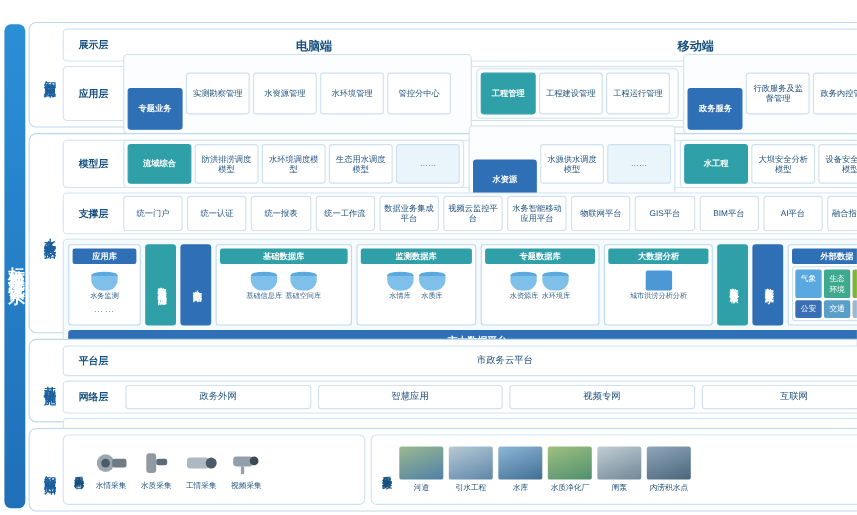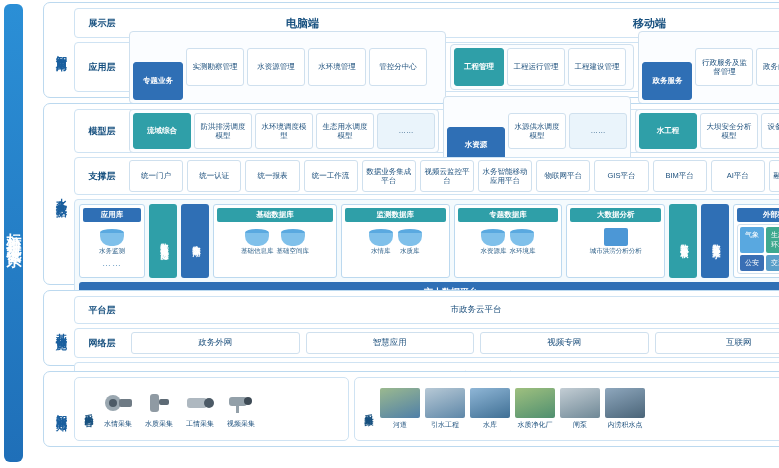--- a/index.html
+++ b/index.html
@@ -1,17 +1,17 @@
 <!DOCTYPE html>
 <html><head>
 <meta charset="utf-8">
 <style>
   html,body{margin:0;padding:0;}
   body{width:779px;height:468px;background:#ffffff;font-family:"Liberation Sans","DejaVu Sans",sans-serif;font-size:8px;color:#1a3d5c;overflow:hidden;}
-  .page{position:relative;width:779px;height:468px;display:flex;gap:18px;padding:0 0 0 0;box-sizing:border-box;}
+  .page{position:relative;width:779px;height:468px;display:flex;gap:1px;padding:18px 0 0 0;box-sizing:border-box;}
 
   
   .sidebar{width:36px;border-radius:6px;color:#fff;display:flex;align-items:center;justify-content:center;margin:4px 2px 6px 4px;}
   .sidebar.left{background:linear-gradient(180deg,#2b8fd6,#1f6fb8);}
   .sidebar .vtext{writing-mode:vertical-rl;text-orientation:upright;font-size:15px;font-weight:bold;letter-spacing:4px;}
 
   .center{flex:1;display:flex;flex-direction:column;gap:5px;padding-top:2px;}
 
   
   .section{border:1px solid #bcd9ef;border-radius:7px;background:#fff;display:flex;align-items:stretch;padding:5px 6px 5px 4px;box-sizing:border-box;}
@@ -101,22 +101,22 @@
           <div class="grp" style="flex:4.2;">
             <div class="chip blue app-chip">专题业务</div>
             <div class="chip app-chip2">实测勘察管理</div>
             <div class="chip app-chip2">水资源管理</div>
             <div class="chip app-chip2">水环境管理</div>
             <div class="chip app-chip2">管控分中心</div>
           </div>
 
           <div class="grp" style="flex:2.4;">
             <div class="chip teal app-chip">工程管理</div>
+            <div class="chip app-chip2">工程建设管理</div>
             <div class="chip app-chip2">工程运行管理</div>
-            <div class="chip app-chip2">工程建设管理</div>
           </div>
 
           <div class="grp" style="flex:2.4;">
             <div class="chip blue app-chip">政务服务</div>
             <div class="chip app-chip2">行政服务及监督管理</div>
             <div class="chip app-chip2">政务内控管理</div>
           </div>
         </div>
 
       </div>

